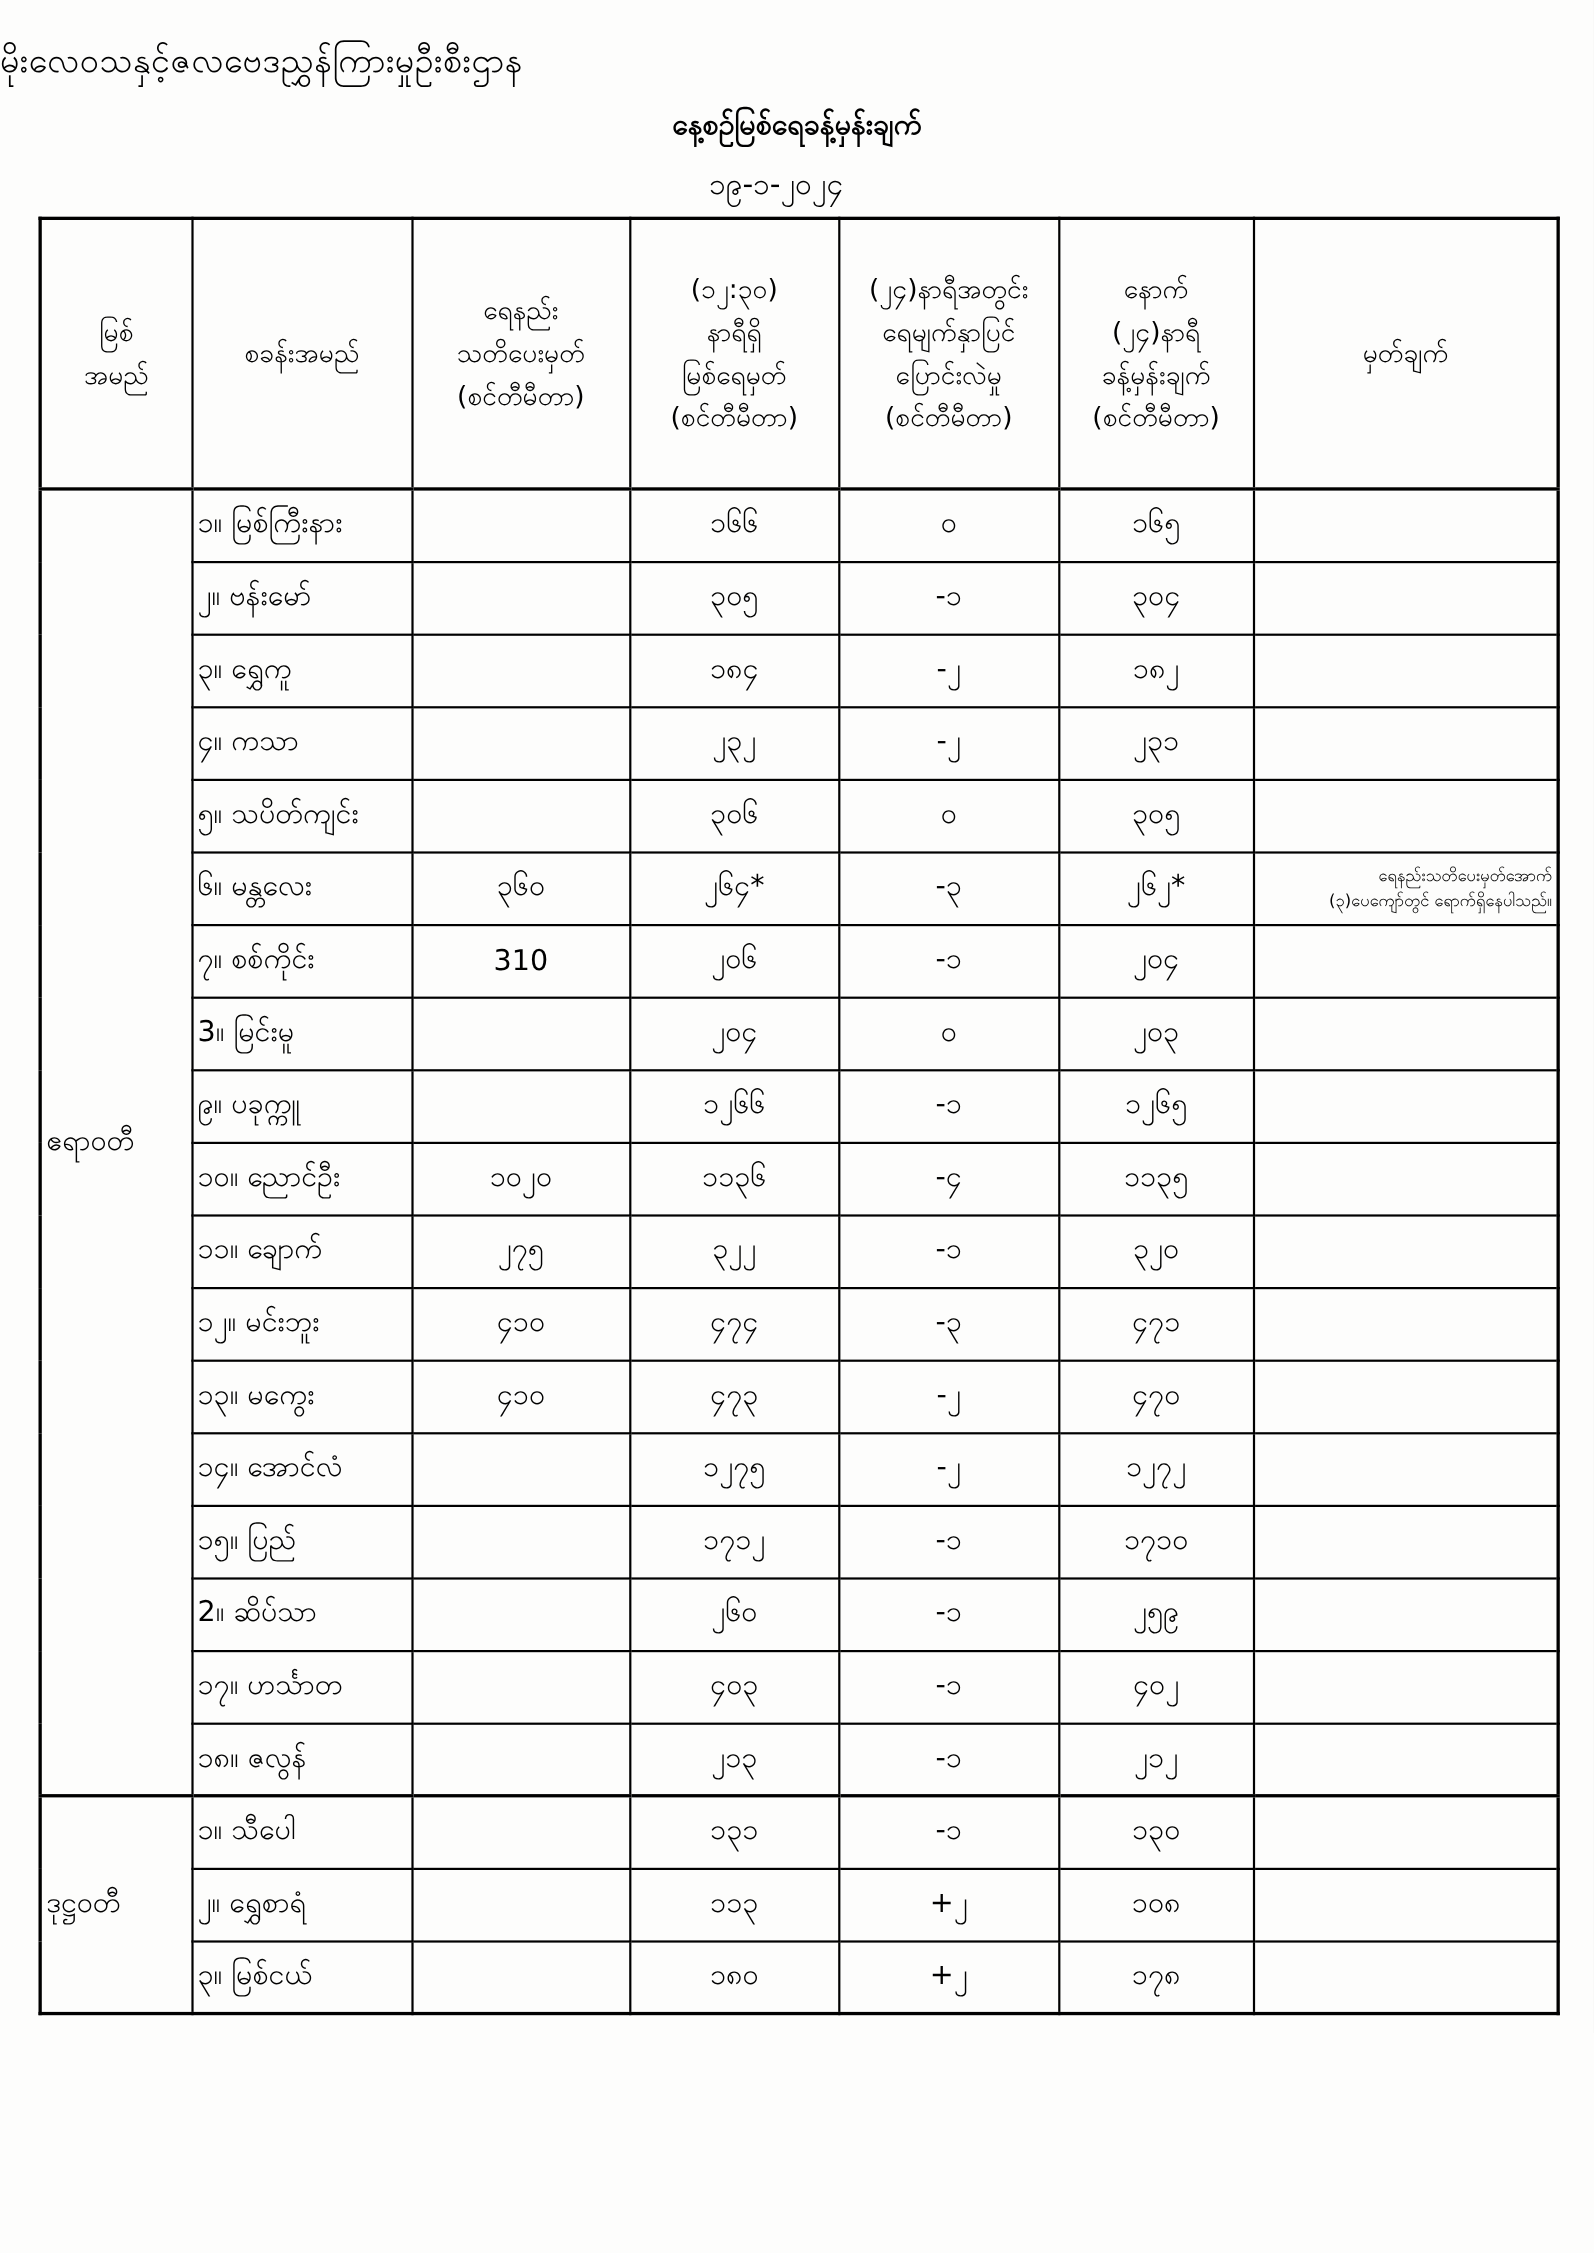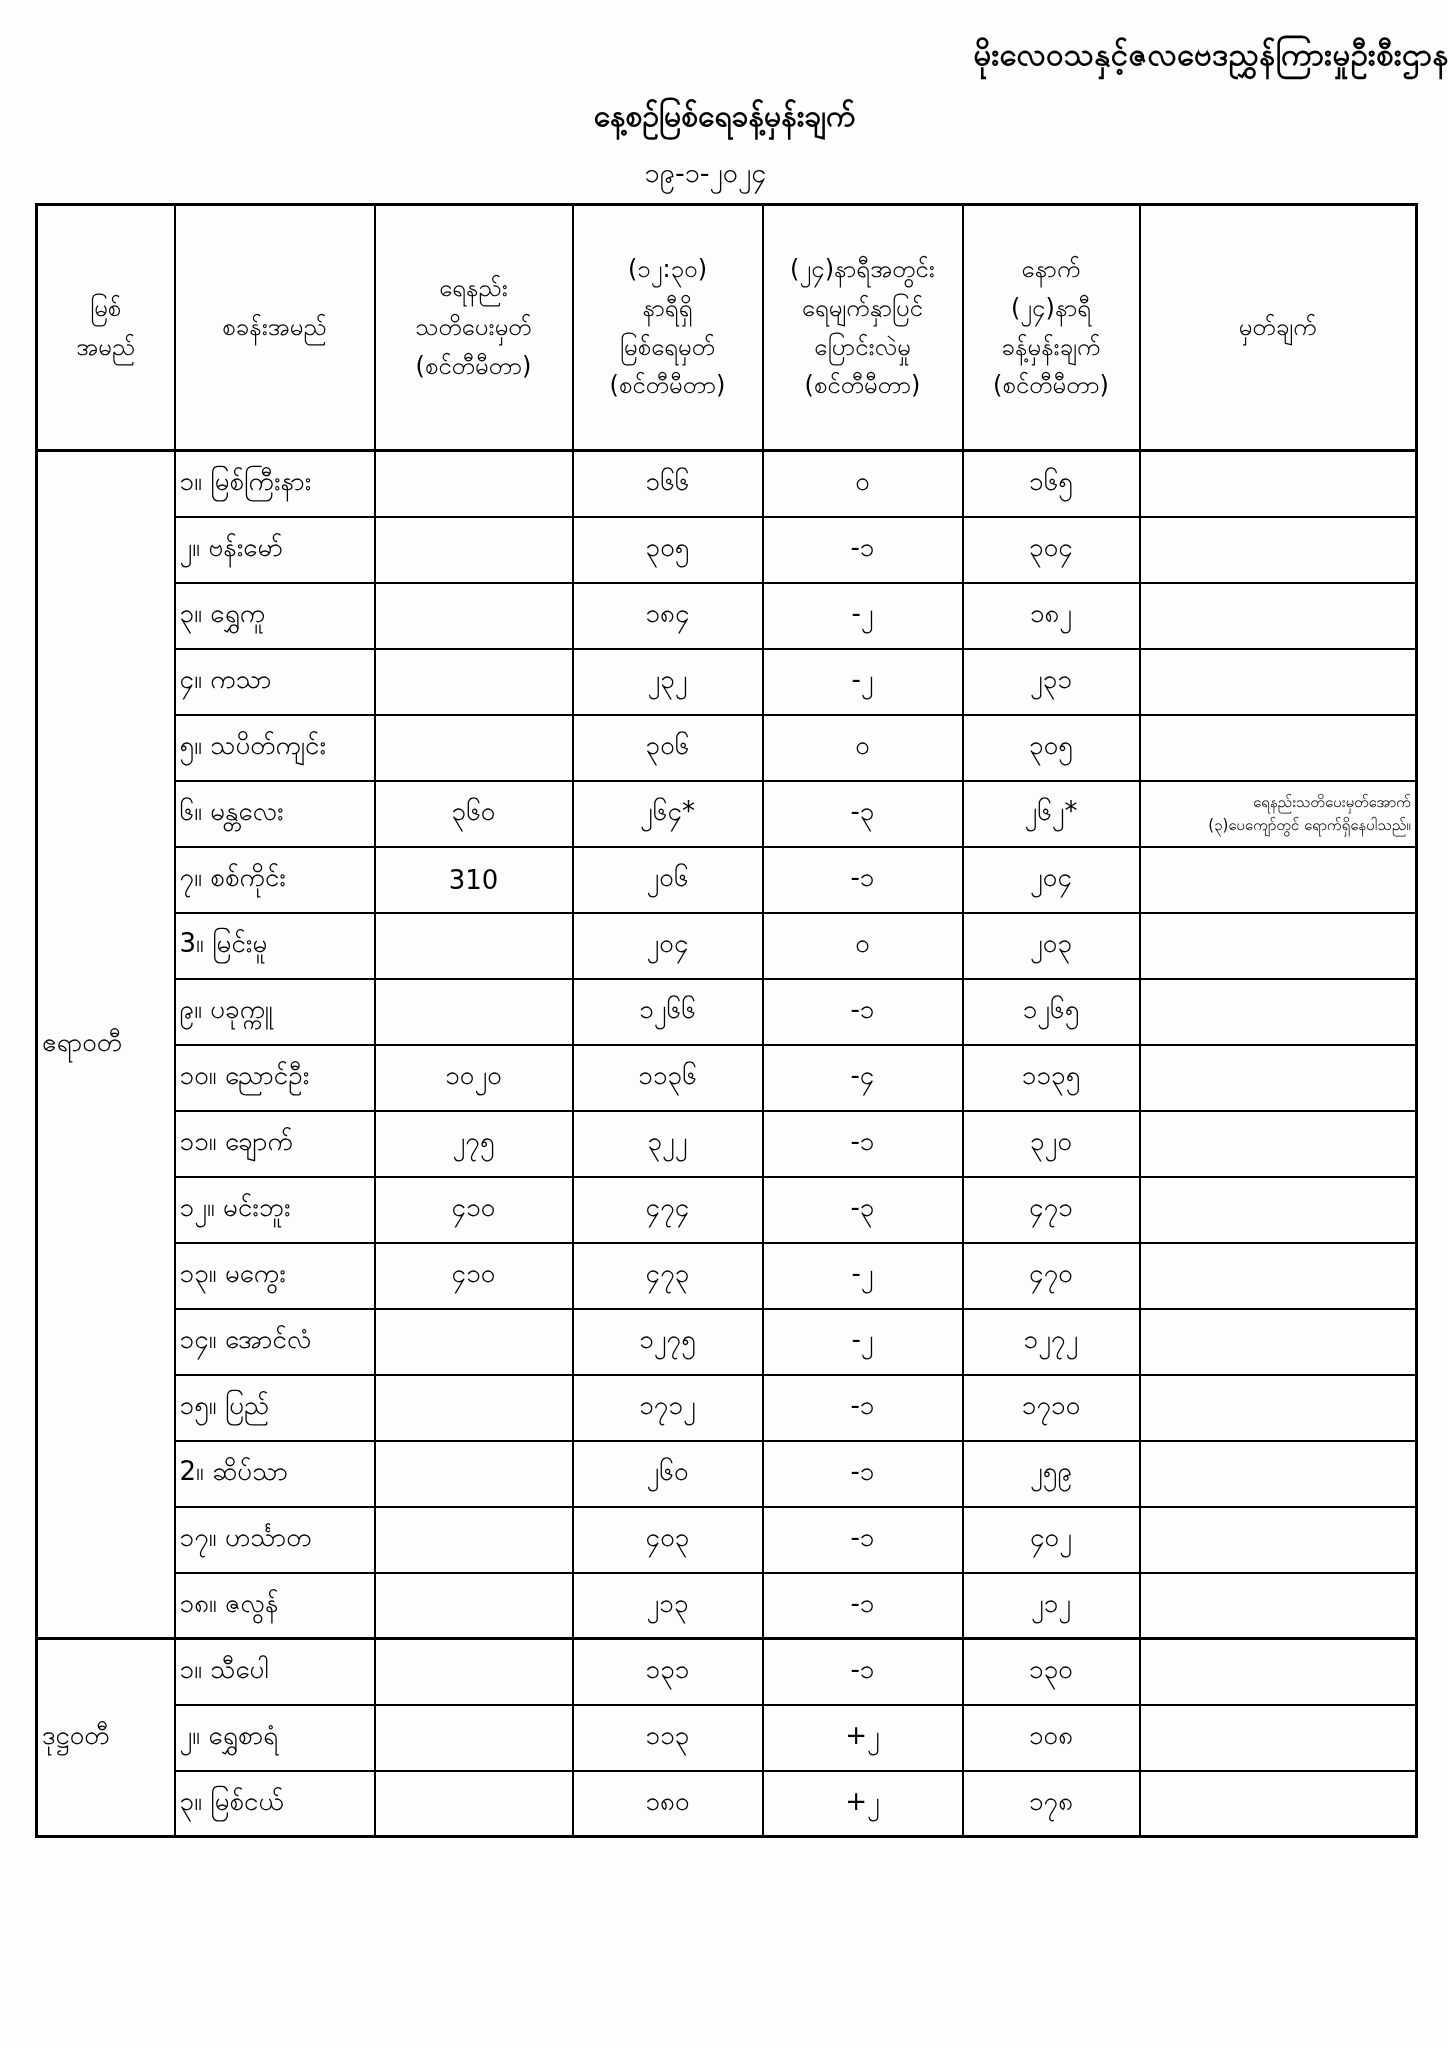--- a/index.html
+++ b/index.html
@@ -8,30 +8,29 @@
   .page {
     position: relative;
     width: 1449px;
     height: 2048px;
     background: #fdfdfc;
     margin: 0 auto;
     overflow: hidden;
   }
   .title-line1 {
     margin-top: 34px;
-    text-align: right;
+    text-align: left;
     font-size: 31px;
-    font-weight: bold;
+    font-weight: normal;
     letter-spacing: 0.5px;
-    padding-left: 37px;
   }
   .title-line2 {
     margin-top: 16px;
     text-align: center;
-    font-size: 30px;
+    font-size: 26px;
     font-weight: bold;
   }
   .report-date {
     margin: 14px 38px 0 0;
     text-align: center;
     font-size: 27px;
   }
   table.forecast {
     margin: 8px 0 0 35px;
     width: 1380px;

